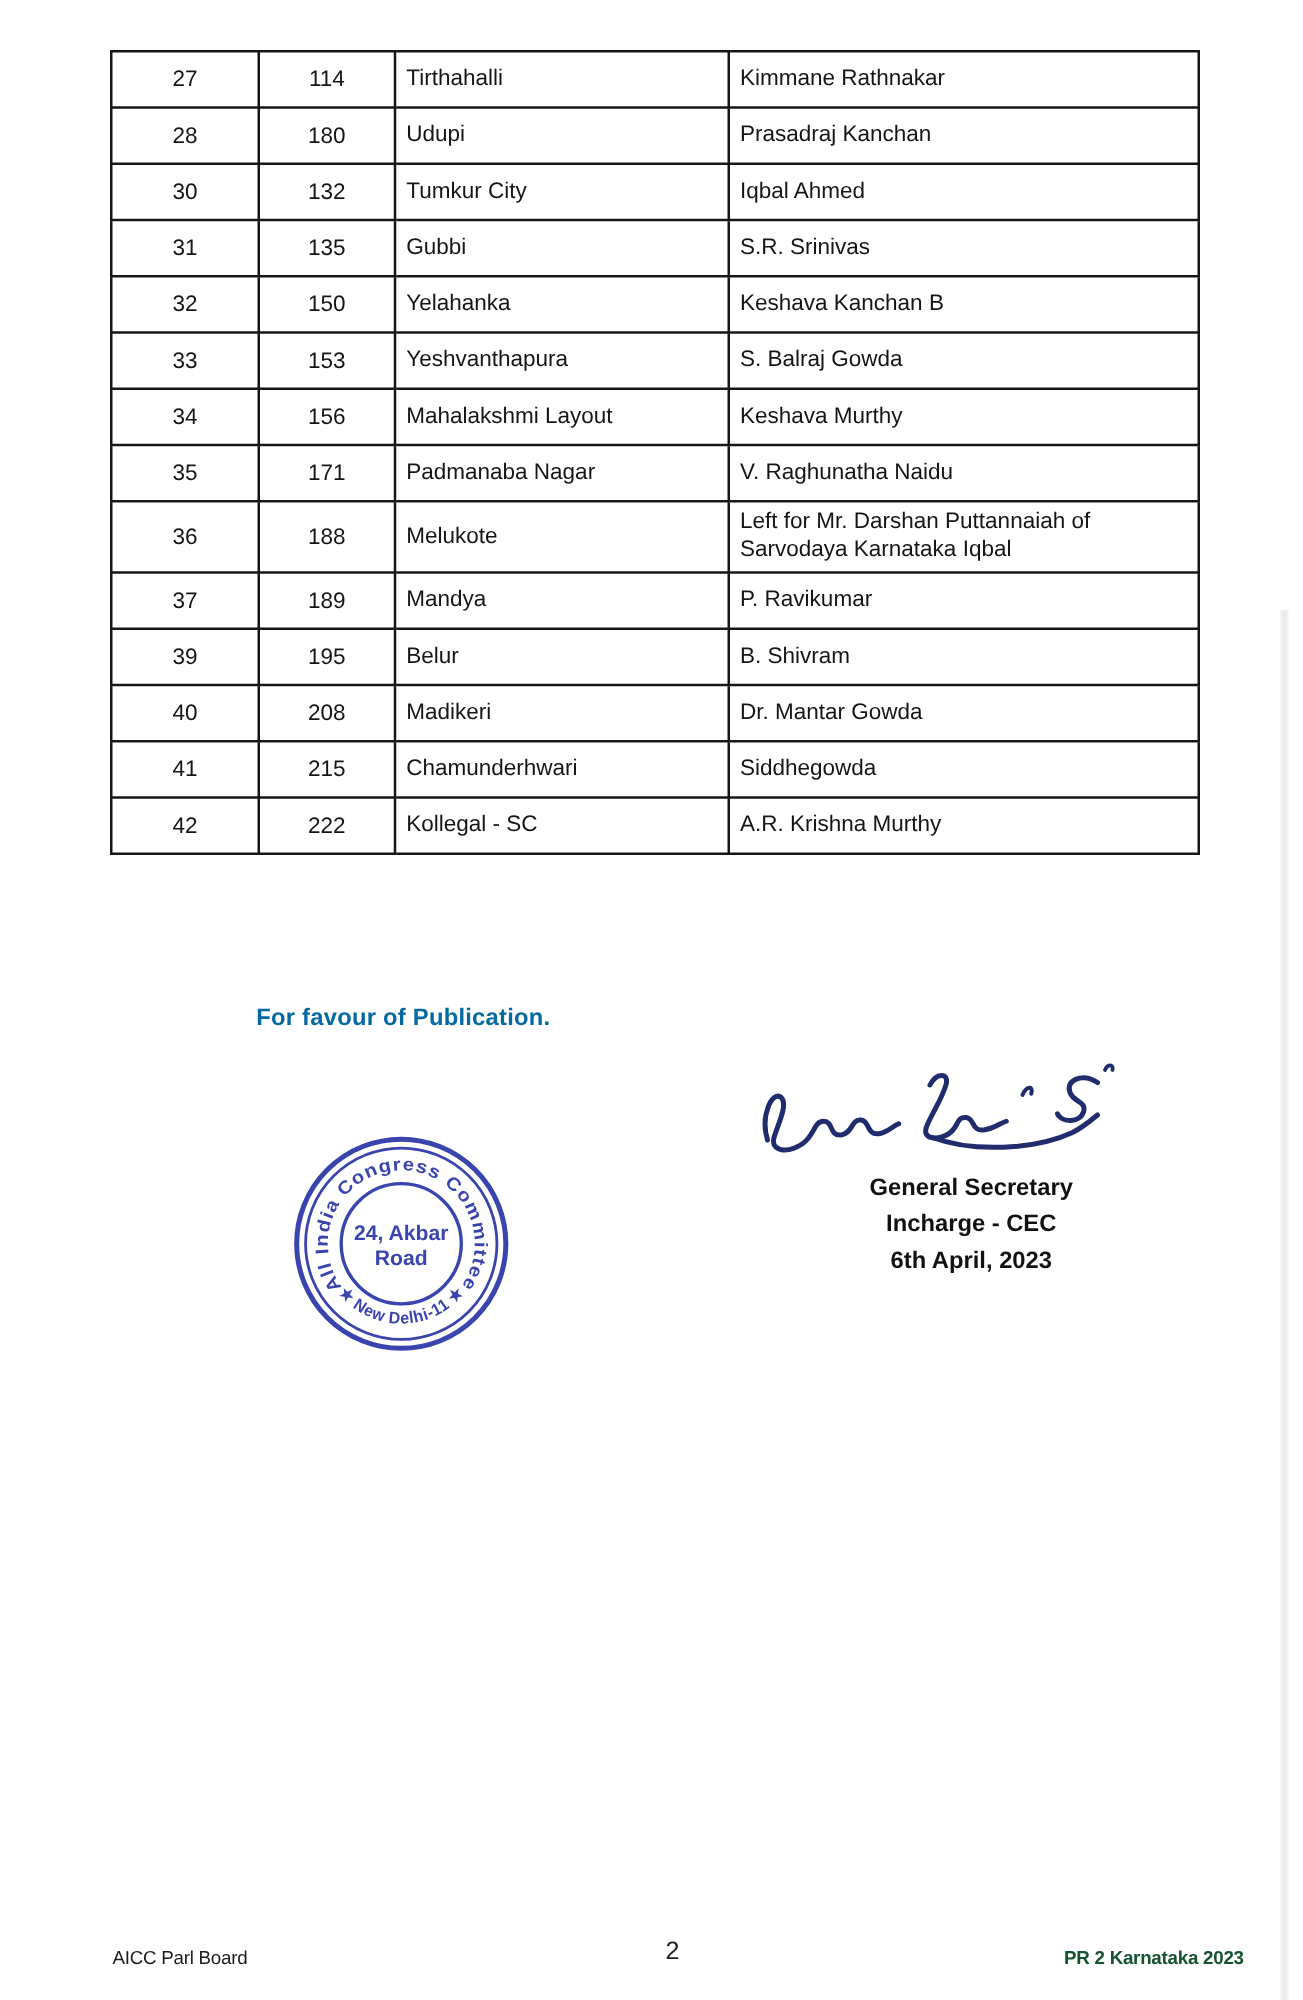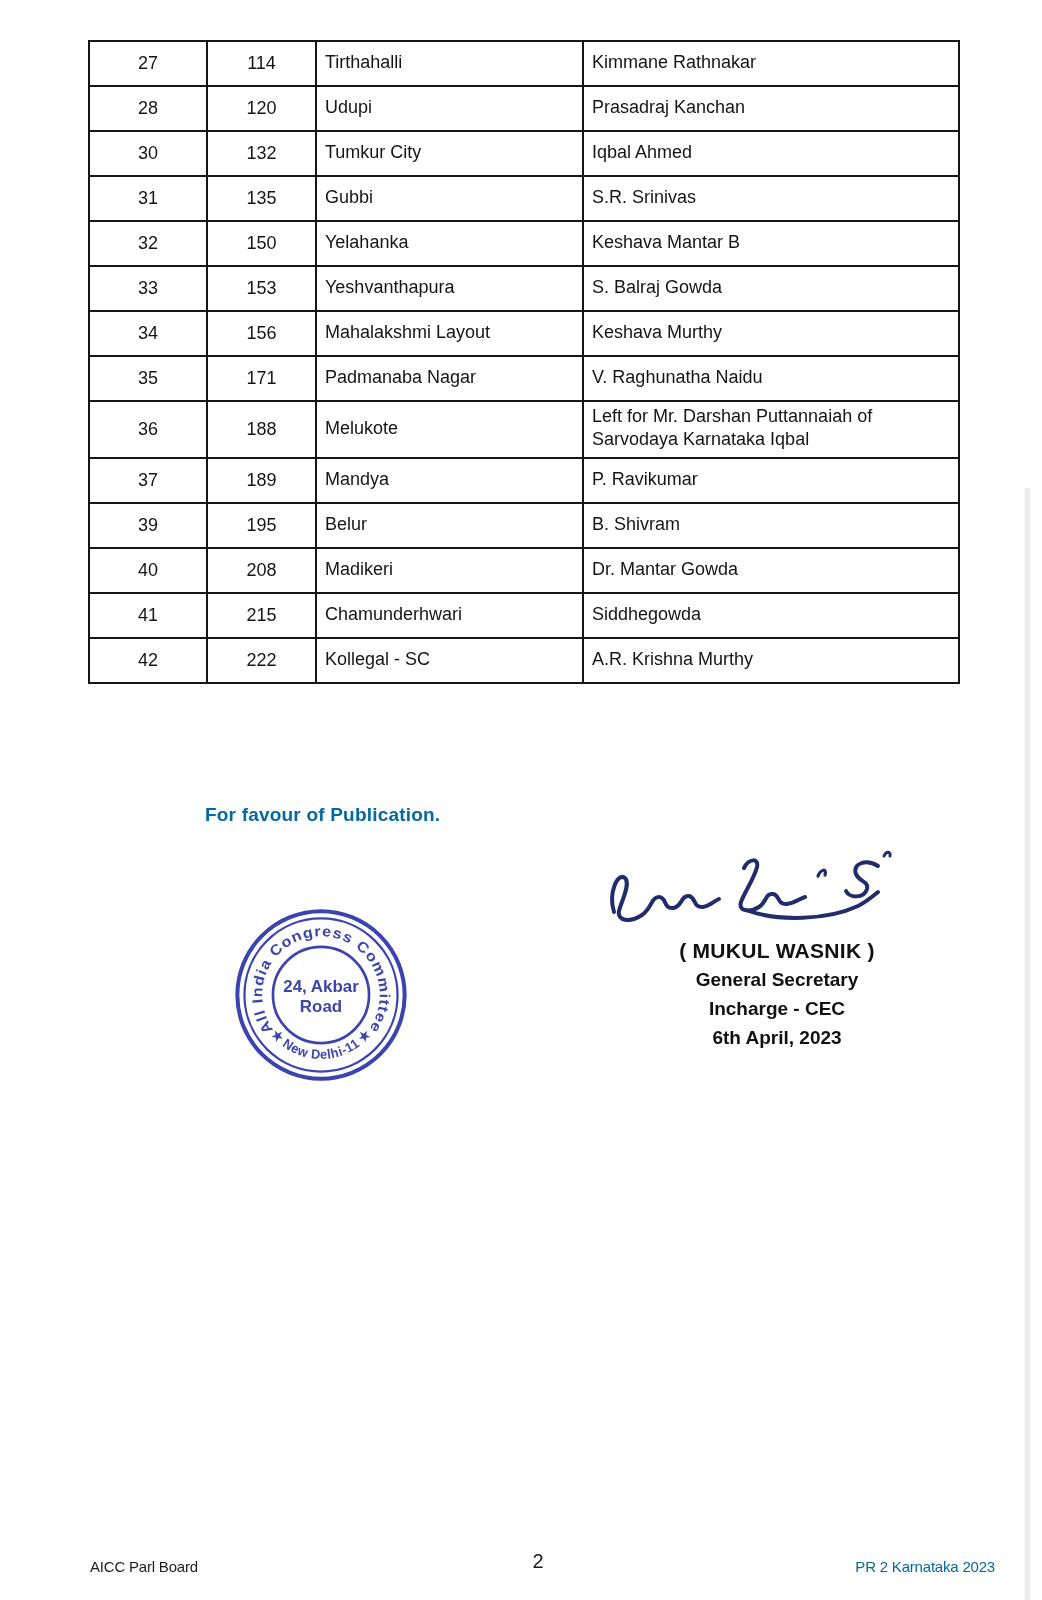--- a/index.html
+++ b/index.html
@@ -57,21 +57,21 @@
   .footer-left {
     position:absolute; left:90px; top:1558px;
     font-size:15px; color:#1c1c1c; letter-spacing:-0.2px;
   }
   .footer-page {
     position:absolute; left:518px; top:1550px; width:40px;
     text-align:center; font-size:20px; color:#1c1c1c;
   }
   .footer-right {
     position:absolute; right:47px; top:1558px;
-    font-size:15px; color:#0369a1; letter-spacing:-0.2px;
+    font-size:15px; color:#14532d; letter-spacing:-0.2px;font-weight:bold;
   }
 
   
   .scan-band {
     position:absolute; left:1024px; top:488px; width:7px; height:1112px;
     background:linear-gradient(to right,#f7f7f7,#e9e9e9,#f7f7f7);
   }
 </style>
 </head>
 <body>
@@ -85,41 +85,41 @@
   </colgroup>
   <tbody>
       <tr>
         <td class="c-num">27</td>
         <td class="c-num">114</td>
         <td class="c-text">Tirthahalli</td>
         <td class="c-text">Kimmane Rathnakar</td>
       </tr>
       <tr>
         <td class="c-num">28</td>
-        <td class="c-num">120</td>
+        <td class="c-num">180</td>
         <td class="c-text">Udupi</td>
         <td class="c-text">Prasadraj Kanchan</td>
       </tr>
       <tr>
         <td class="c-num">30</td>
         <td class="c-num">132</td>
         <td class="c-text">Tumkur City</td>
         <td class="c-text">Iqbal Ahmed</td>
       </tr>
       <tr>
         <td class="c-num">31</td>
         <td class="c-num">135</td>
         <td class="c-text">Gubbi</td>
         <td class="c-text">S.R. Srinivas</td>
       </tr>
       <tr>
         <td class="c-num">32</td>
         <td class="c-num">150</td>
         <td class="c-text">Yelahanka</td>
-        <td class="c-text">Keshava Mantar B</td>
+        <td class="c-text">Keshava Kanchan B</td>
       </tr>
       <tr>
         <td class="c-num">33</td>
         <td class="c-num">153</td>
         <td class="c-text">Yeshvanthapura</td>
         <td class="c-text">S. Balraj Gowda</td>
       </tr>
       <tr>
         <td class="c-num">34</td>
         <td class="c-num">156</td>
@@ -201,21 +201,20 @@
     <path d="M 8,64 C 2,44 12,24 19,30 C 25,36 15,54 13,63 C 11,73 24,75 36,67 C 46,60 45,49 53,49 C 61,49 57,61 67,60 C 76,59 75,47 83,48 C 90,49 87,60 97,59 C 104,58 108,53 113,51"></path>
     <path d="M 138,20 C 143,10 153,10 151,19 C 148,31 138,45 135,54 C 132,63 143,65 153,59 C 161,54 159,45 167,46 C 174,47 171,57 181,56 C 189,55 193,51 199,49"></path>
     <path d="M 140,62 C 172,74 222,72 252,58 C 260,54 266,49 272,44"></path>
     <path stroke-width="3.2" d="M 212,28 C 215,21 221,20 219,27"></path>
     <path d="M 272,18 C 260,10 246,16 250,26 C 253,34 263,33 261,41 C 258,51 243,50 240,43"></path>
     <path stroke-width="3" d="M 278,8 C 280,3 285,3 284,8"></path>
   </g>
 </svg>
 
 <div class="sign-block">
-  <div class="sign-name">( MUKUL WASNIK )</div>
   <div class="sign-line">General Secretary</div>
   <div class="sign-line">Incharge - CEC</div>
   <div class="sign-line">6th April, 2023</div>
 </div>
 
 <div class="scan-band"></div>
 
 <div class="footer-left">AICC Parl Board</div>
 <div class="footer-page">2</div>
 <div class="footer-right">PR 2 Karnataka 2023</div>

